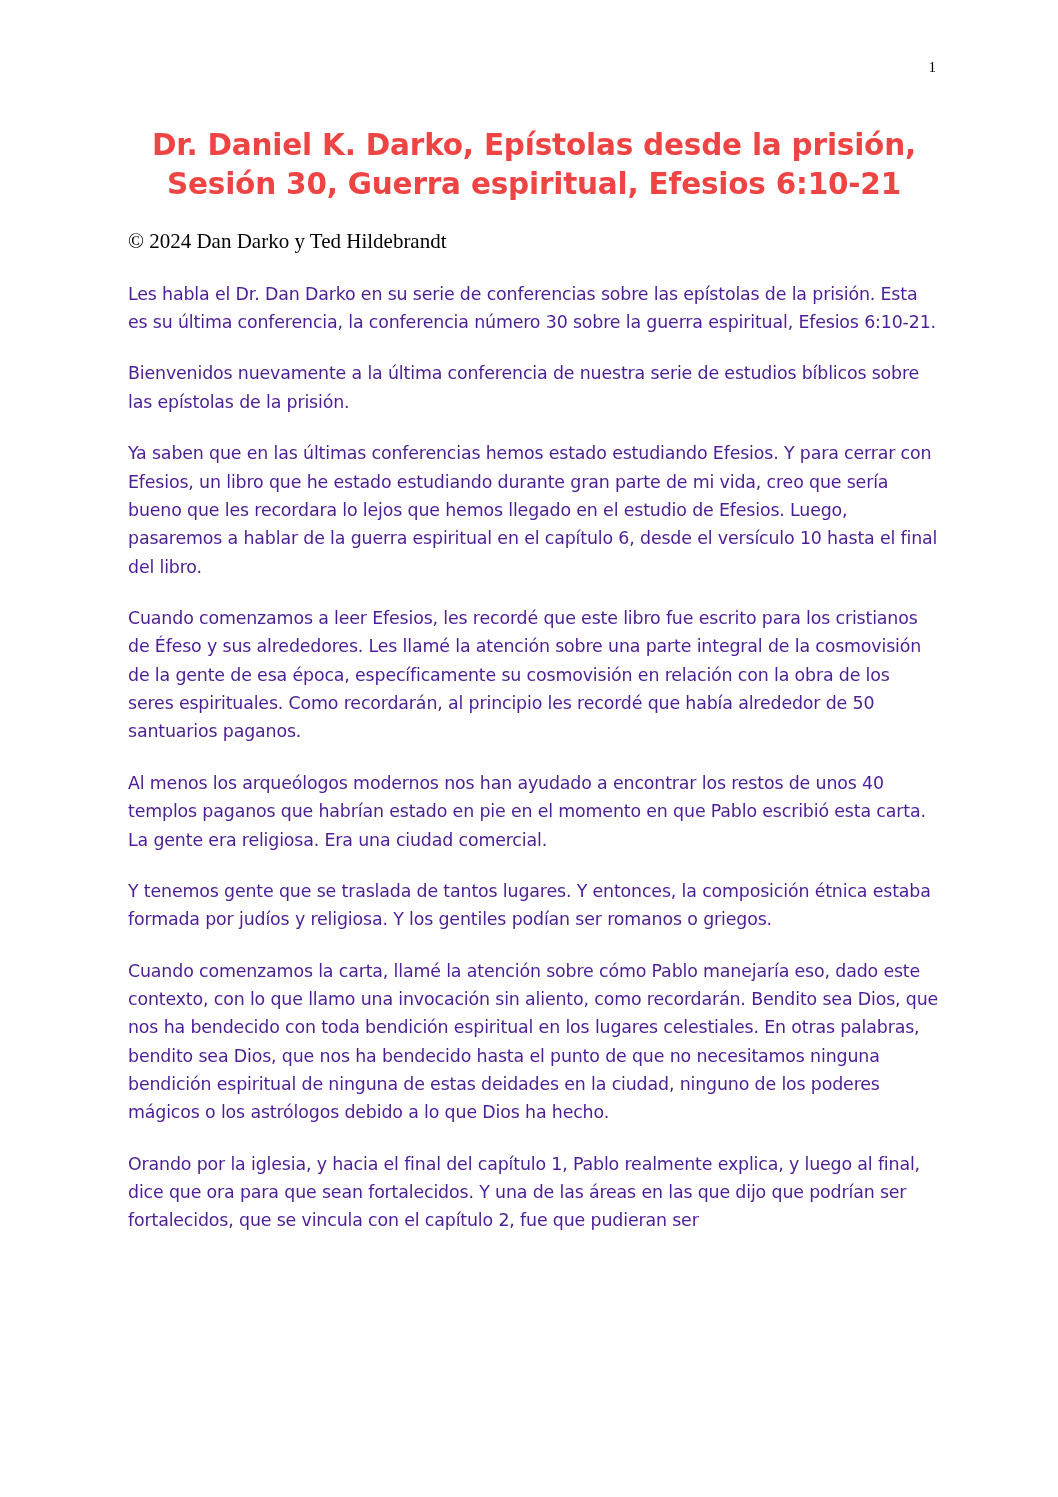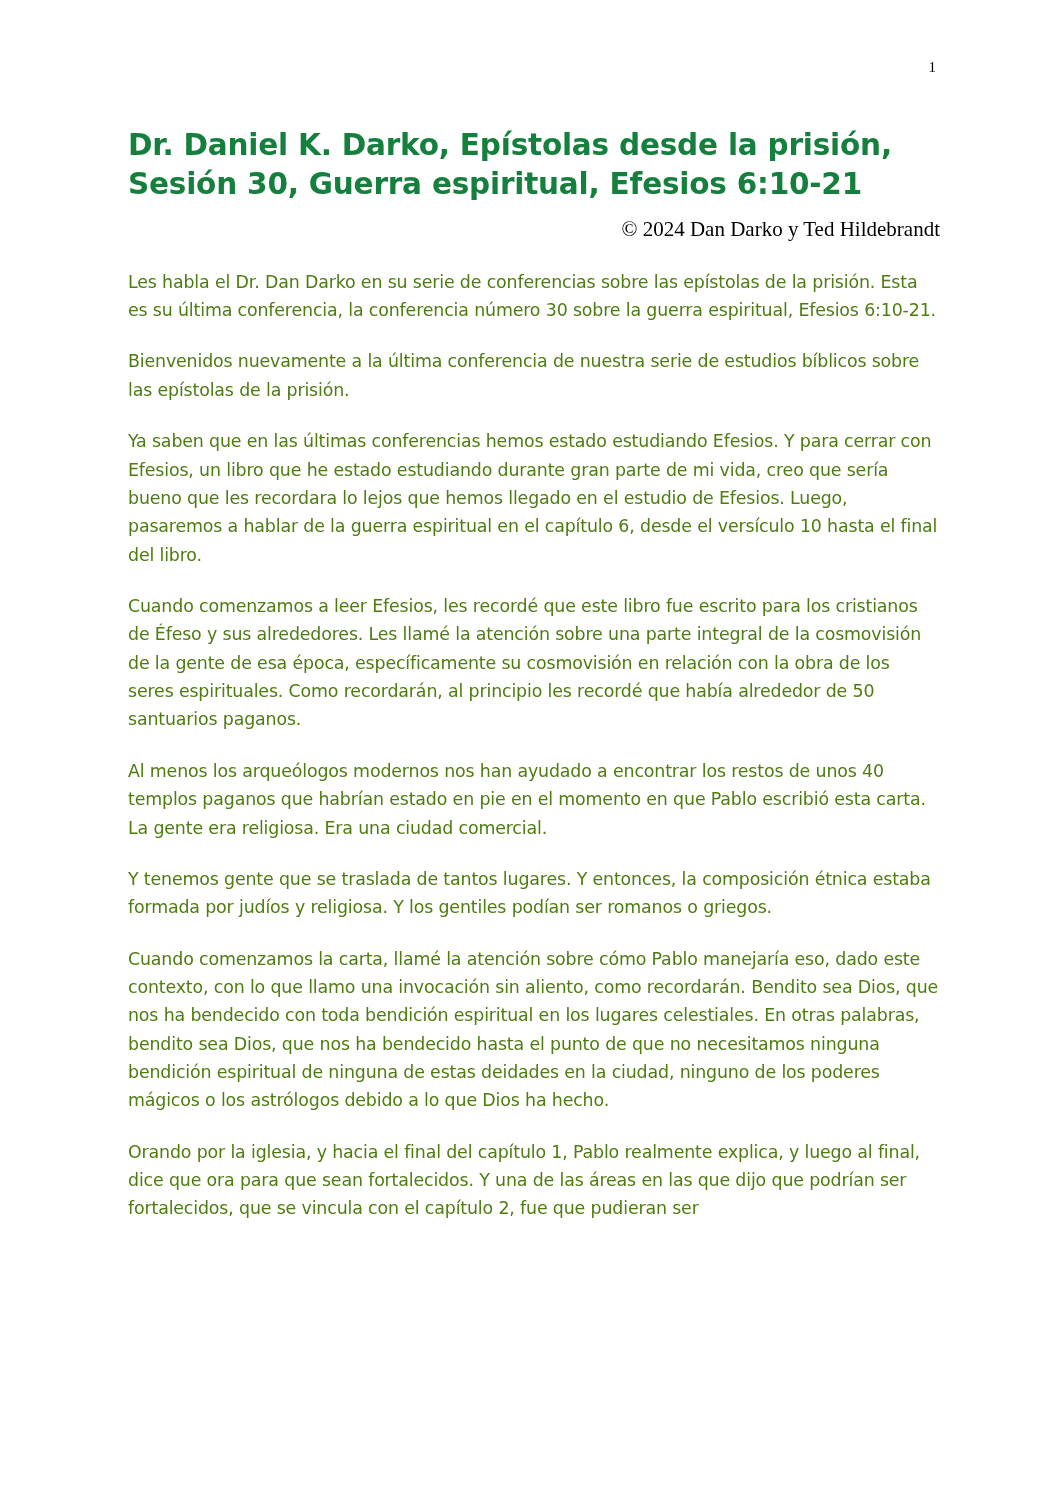--- a/index.html
+++ b/index.html
@@ -27,45 +27,46 @@
     position: absolute;
     top: 60px;
     right: 122px;
     font-family: "Liberation Serif", serif;
     font-size: 15px;
     color: #000;
     line-height: 1;
   }
   .doc-title {
     margin: 68px 0 4px 0;
+    text-align: center;
     font-family: "DejaVu Sans", sans-serif;
     font-weight: bold;
     font-size: 29.5px;
     line-height: 1.33;
     letter-spacing: -0.2px;
-    color: #15803d;
+    color: #ef4444;
   }
   .doc-copyright {
-    margin: 12px 0 0 0;
-    text-align: right;
+    margin: 24px 0 0 0;
+    text-align: left;
     font-family: "Liberation Serif", serif;
     font-size: 21px;
     line-height: 1.3;
     color: #000;
   }
   .body-text {
     margin-top: 24px;
   }
   .body-text p {
     margin: 0 0 23px 0;
     font-family: "DejaVu Sans", sans-serif;
     font-size: 17.4px;
     line-height: 1.63;
     text-align: left;
-    color: #4d7c0f;
+    color: #4c1d95;
     letter-spacing: -0.15px;
   }
   .body-text p:last-child {
     margin-bottom: 8px;
   }
 </style>
 </head>
 <body>
 
 <div class="page">

